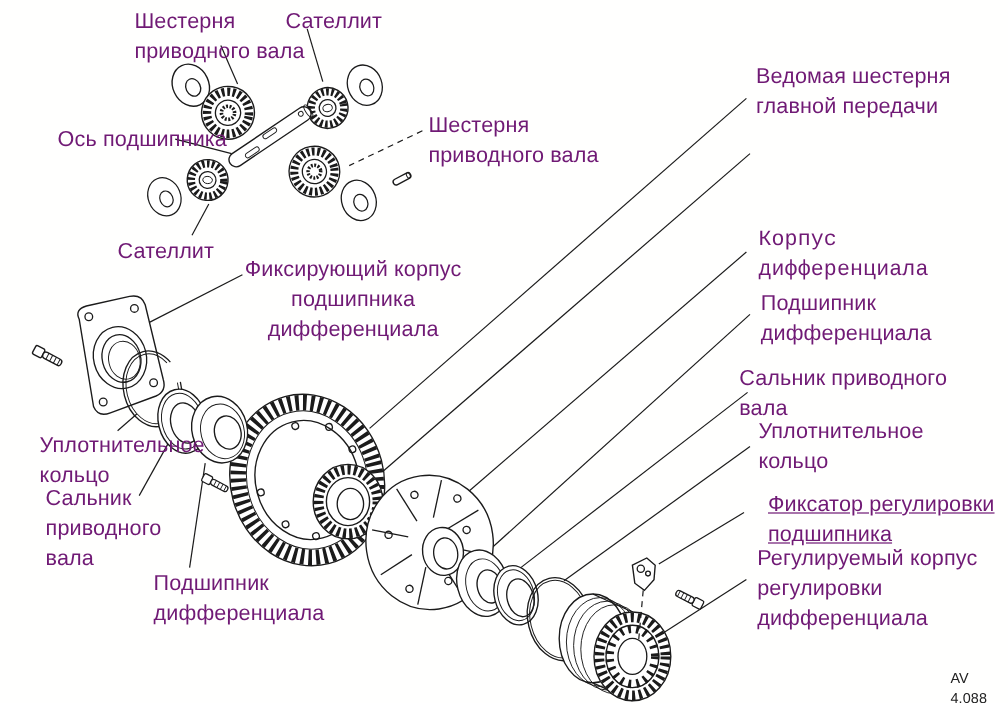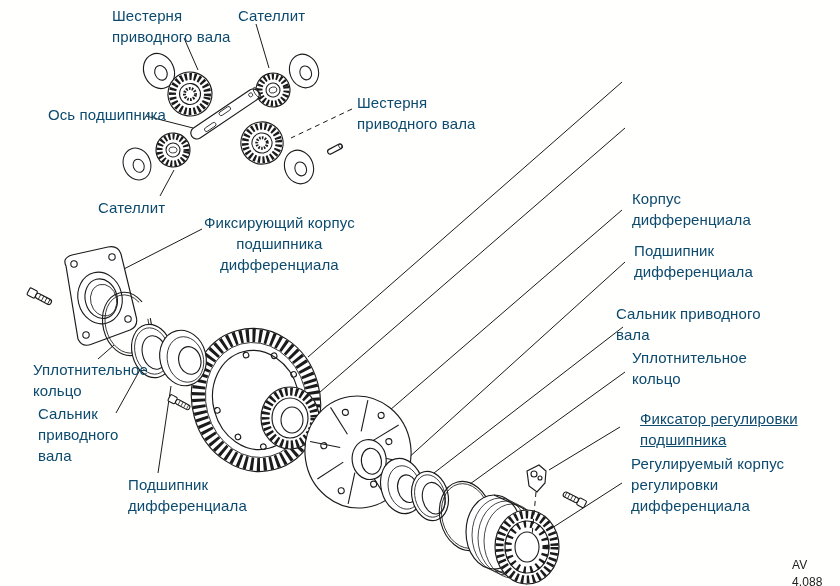--- a/index.html
+++ b/index.html
@@ -1,19 +1,19 @@
 <!DOCTYPE html>
 <html><head>
 <meta charset="utf-8">
 <style>
   html,body{margin:0;padding:0;background:#fff;}
   .stage{position:relative;width:840px;height:586px;background:#fffffe;overflow:hidden;
          font-family:"Liberation Sans",sans-serif;}
   .stage svg{position:absolute;left:0;top:0;}
-  .lbl{position:absolute;font-size:15px;line-height:1.4;color:#0c4a6e;
+  .lbl{position:absolute;font-size:18px;line-height:1.4;color:#701a75;
        white-space:pre-line;letter-spacing:.1px;}
   .code{font-size:12px;color:#222;margin-left:13px;}
   
   .pw{fill:#fff;stroke:#1b1b1b;stroke-width:1.15;}
   .oln{fill:none;stroke:#1b1b1b;stroke-width:1.1;}
   .thin{stroke-width:.8;}
   .teeth{fill:none;stroke:#1b1b1b;}
   .ldr{stroke:#1b1b1b;stroke-width:1;fill:none;}
   .ldr-d{stroke:#1b1b1b;stroke-width:1;fill:none;stroke-dasharray:5 4;}
 </style>
@@ -228,21 +228,23 @@
 <div class="lbl" style="left:204px;top:212px;text-align:center;">Фиксирующий корпус
 подшипника
 дифференциала</div>
 <div class="lbl" style="left:33px;top:359px;">Уплотнительное
 кольцо</div>
 <div class="lbl" style="left:38px;top:403px;">Сальник
 приводного
 вала</div>
 <div class="lbl" style="left:128px;top:474px;">Подшипник
 дифференциала</div>
-<div class="lbl" style="left:632px;top:188px;">Корпус
+<div class="lbl" style="left:630px;top:51px;">Ведомая шестерня
+главной передачи</div>
+<div class="lbl" style="left:632px;top:188px;font-family:Liberation Mono, monospace;">Корпус
 дифференциала</div>
 <div class="lbl" style="left:634px;top:240px;">Подшипник
 дифференциала</div>
 <div class="lbl" style="left:616px;top:303px;">Сальник приводного
 вала</div>
 <div class="lbl" style="left:632px;top:347px;">Уплотнительное
 кольцо</div>
 <div class="lbl" style="left:640px;top:408px;text-decoration:underline;">Фиксатор регулировки
 подшипника</div>
 <div class="lbl" style="left:631px;top:453px;">Регулируемый корпус регулировки

